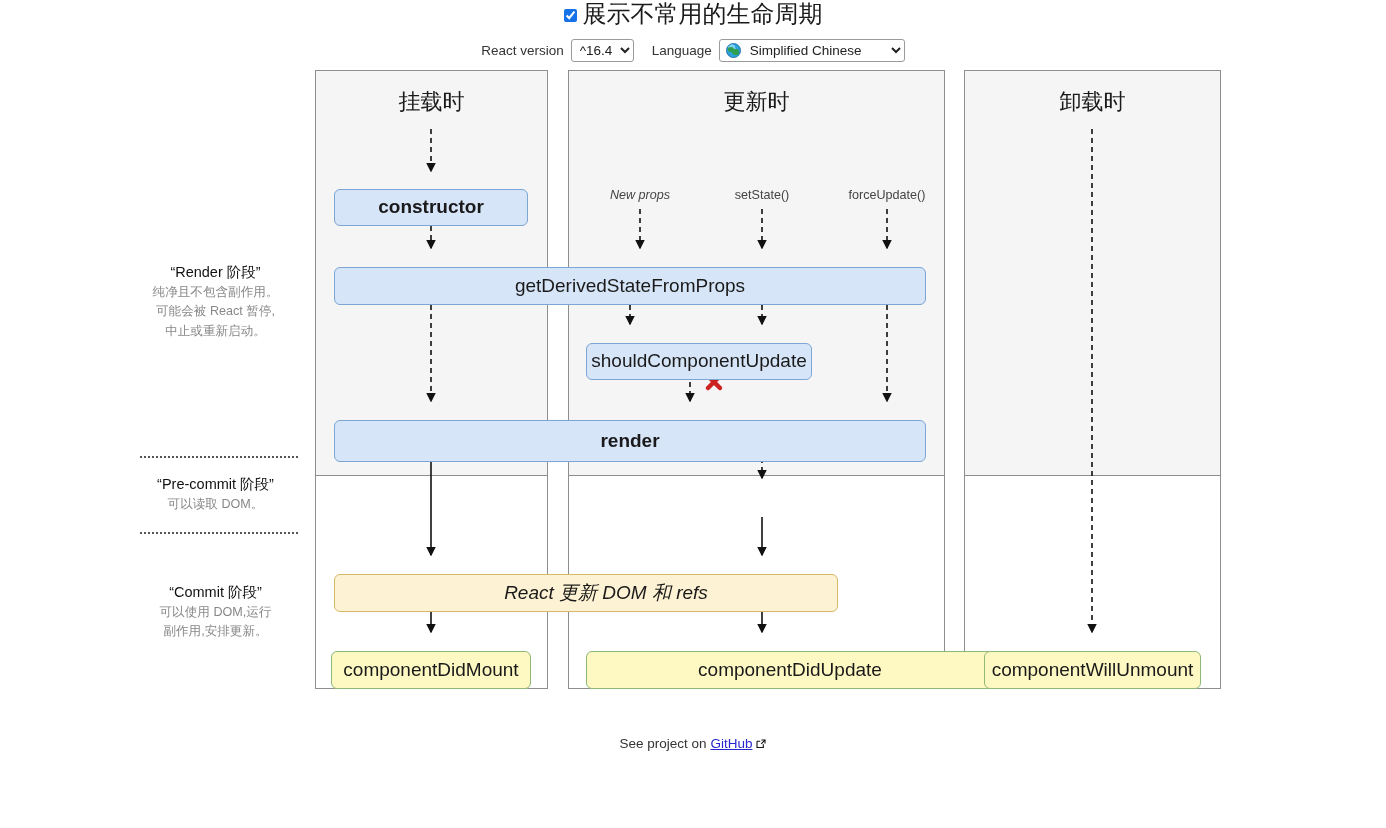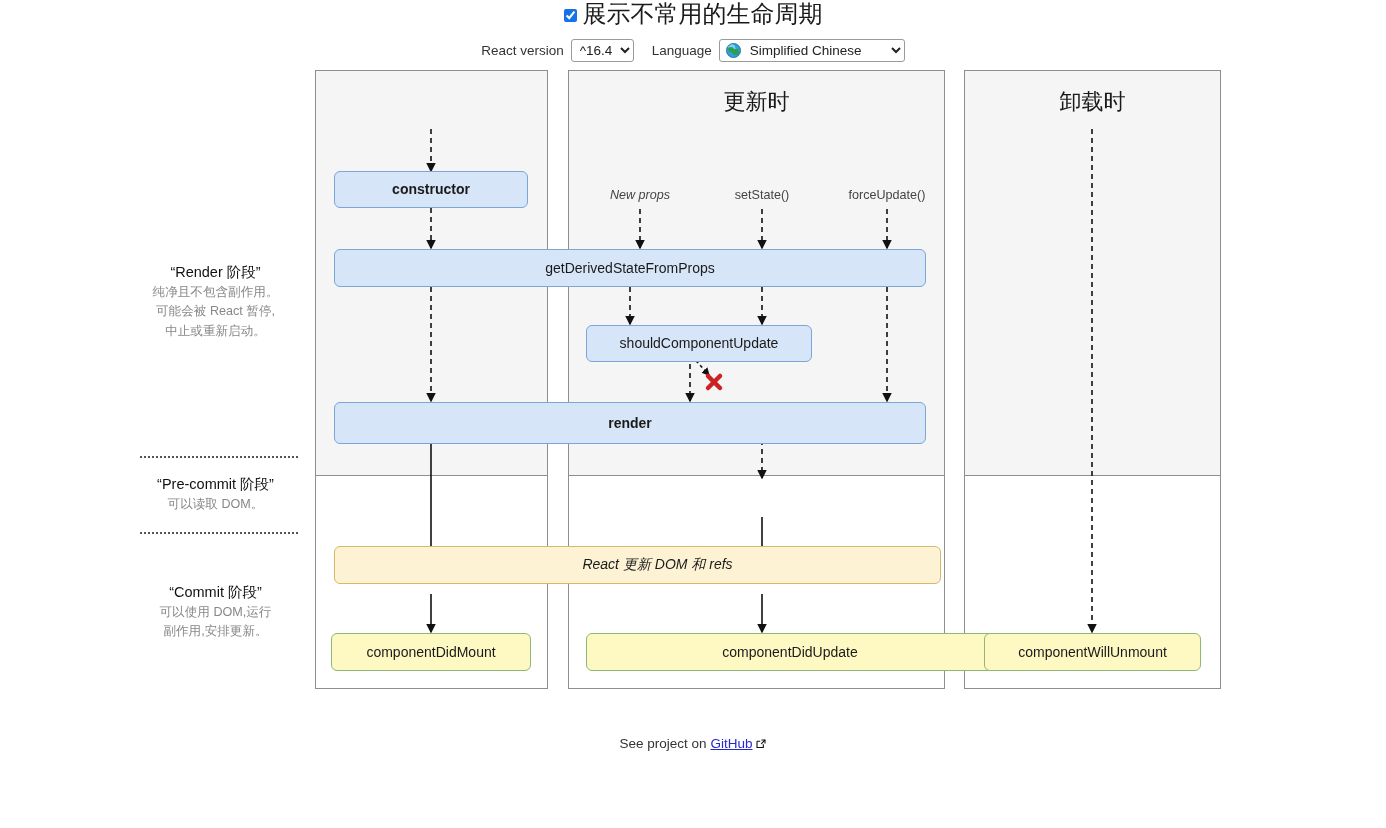--- a/index.html
+++ b/index.html
@@ -75,21 +75,21 @@
   }
   .col-title {
     position: absolute; top: 16px; left: 0; right: 0; text-align: center;
     font-size: 22px; color: #1a1a1a; z-index: 4;
   }
 
   
   .node {
     position: absolute; display: flex; align-items: center;
     justify-content: center; border-radius: 6px; z-index: 6;
-    font-size: 14px; color: #1a1a1a; text-align: center;
+    font-size: 19px; color: #1a1a1a; text-align: center; margin-top: 18px;
   }
   .node.blue   { background: #d7e5f8; border: 1px solid #7ba6d6; }
   .node.yellow { background: #fdf2d3; border: 1px solid #d6b967; }
   .node.green  { background: #fef9c3; border: 1px solid #8fb877; }
   .node.bold   { font-weight: bold; }
   .node.ital   { font-style: italic; }
 
   .src-label {
     position: absolute; z-index: 6; font-size: 12.6px; color: #444;
     text-align: center; white-space: nowrap; transform: translateX(-50%);
@@ -158,20 +158,21 @@
   <div class="dotline" style="top:462px"></div>
 
   <div class="phase-label" style="top:512px">
     <div class="ptitle">“Commit 阶段”</div>
     <div class="pdesc" style="white-space:pre-line">可以使用 DOM,运行
 副作用,安排更新。</div>
   </div>
 
   <div class="column" id="col-mount" style="left:315px; width:233px; height:619px;">
     <div class="whitepart" style="height:213px"></div>
+    <div class="col-title">挂载时</div>
   </div>
 
   <div class="column" id="col-update" style="left:568px; width:377px; height:619px;">
     <div class="whitepart" style="height:213px"></div>
     <div class="col-title">更新时</div>
   </div>
 
   <div class="column" id="col-unmount" style="left:964px; width:257px; height:619px;">
     <div class="whitepart" style="height:213px"></div>
     <div class="col-title">卸载时</div>
@@ -229,21 +230,21 @@
 
   <div class="node blue bold" style="left:334px; top:101px; width:194px; height:37px;">constructor</div>
 
   <div class="node blue" style="left:334px; top:179px; width:592px; height:38px;">getDerivedStateFromProps</div>
 
   <div class="node blue" style="left:586px; top:255px; width:226px; height:37px;">shouldComponentUpdate</div>
 
   <div class="node blue bold" style="left:334px; top:332px; width:592px; height:42px;">render</div>
 
 
-  <div class="node yellow ital" style="left:334px; top:476px; width:607px; height:38px;padding-left:40px;">React 更新 DOM 和 refs</div>
+  <div class="node yellow ital" style="left:334px; top:486px; width:504px; height:38px;padding-left:40px;">React 更新 DOM 和 refs</div>
 
   <div class="node green" style="left:331px; top:563px; width:200px; height:38px;">componentDidMount</div>
 
   <div class="node green" style="left:586px; top:563px; width:408px; height:38px;">componentDidUpdate</div>
 
   <div class="node green" style="left:984px; top:563px; width:217px; height:38px;">componentWillUnmount</div>
 </div>
 
 <div id="footer">
   <span>See project on</span>

